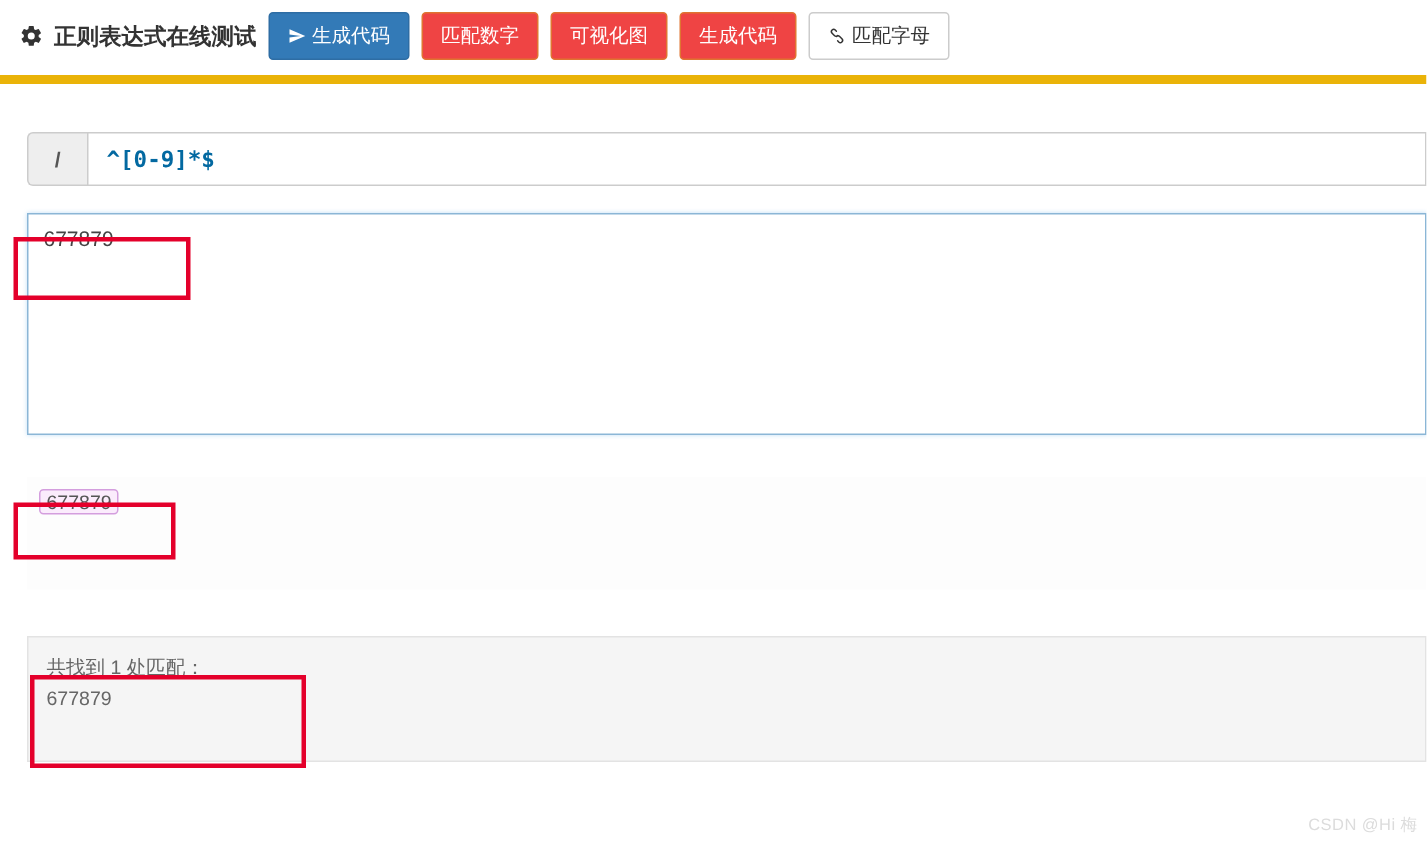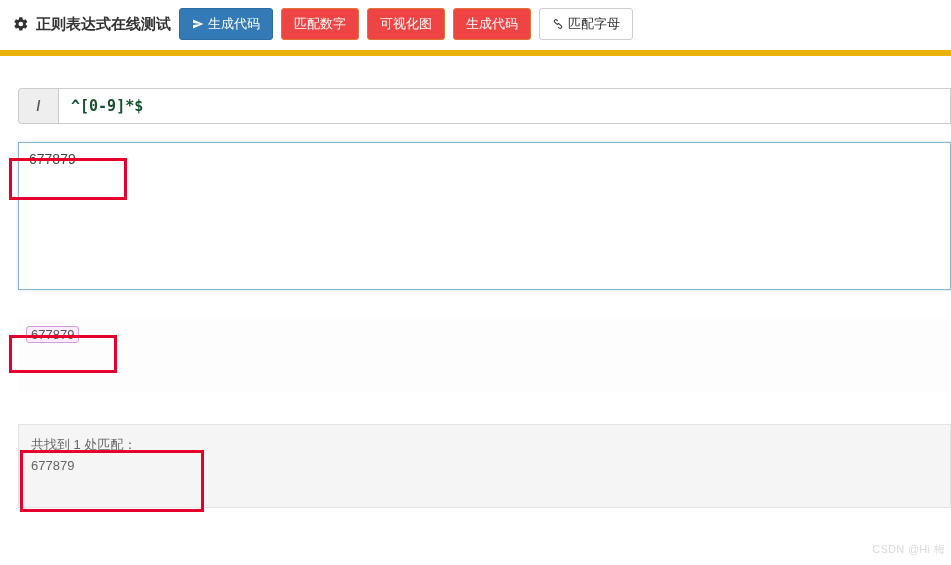--- a/index.html
+++ b/index.html
@@ -62,21 +62,21 @@
     color: #555;
     border-radius: 4px 0 0 4px;
   }
   .regex-input {
     flex: 1;
     height: 36px;
     border: 1px solid #ccc;
     padding: 0 12px;
     font-family: Consolas, monospace;
     font-size: 15px;
-    color: #14532d;
+    color: #0369a1;
     font-weight: bold;
     outline: none;
     border-left: 1px solid #ccc;
   }
   .test-area {
     width: 100%;
     height: 148px;
     border: 1px solid #8bb6d6;
     background: #fff;
     box-shadow: 0 0 3px rgba(102,175,233,.4);

